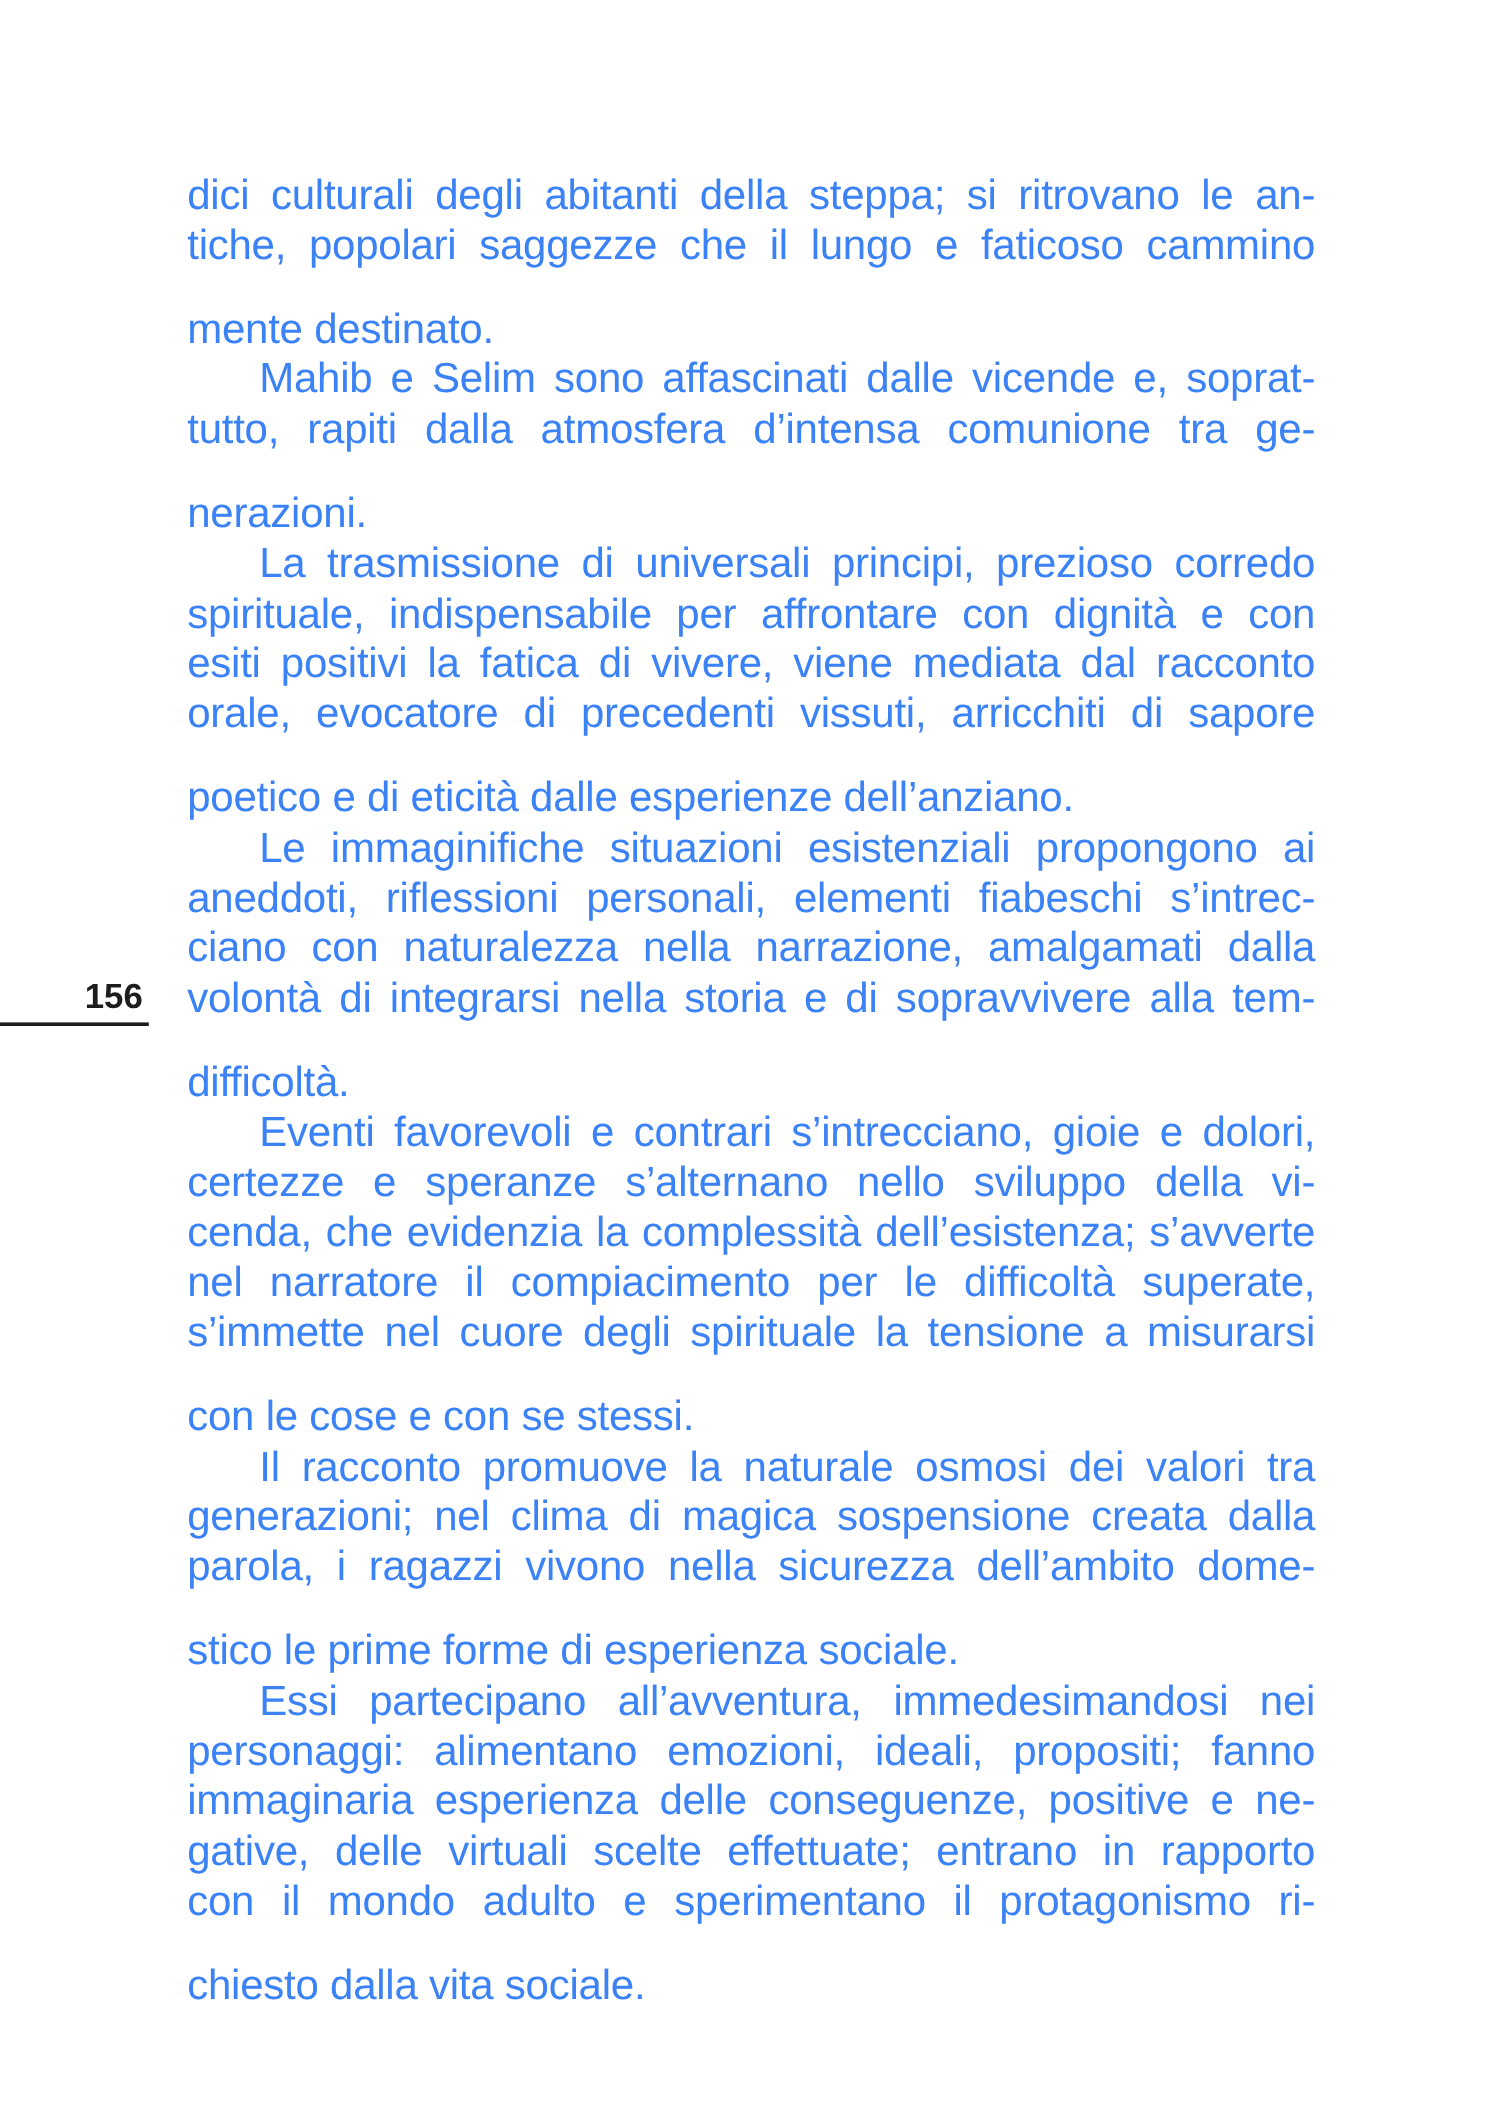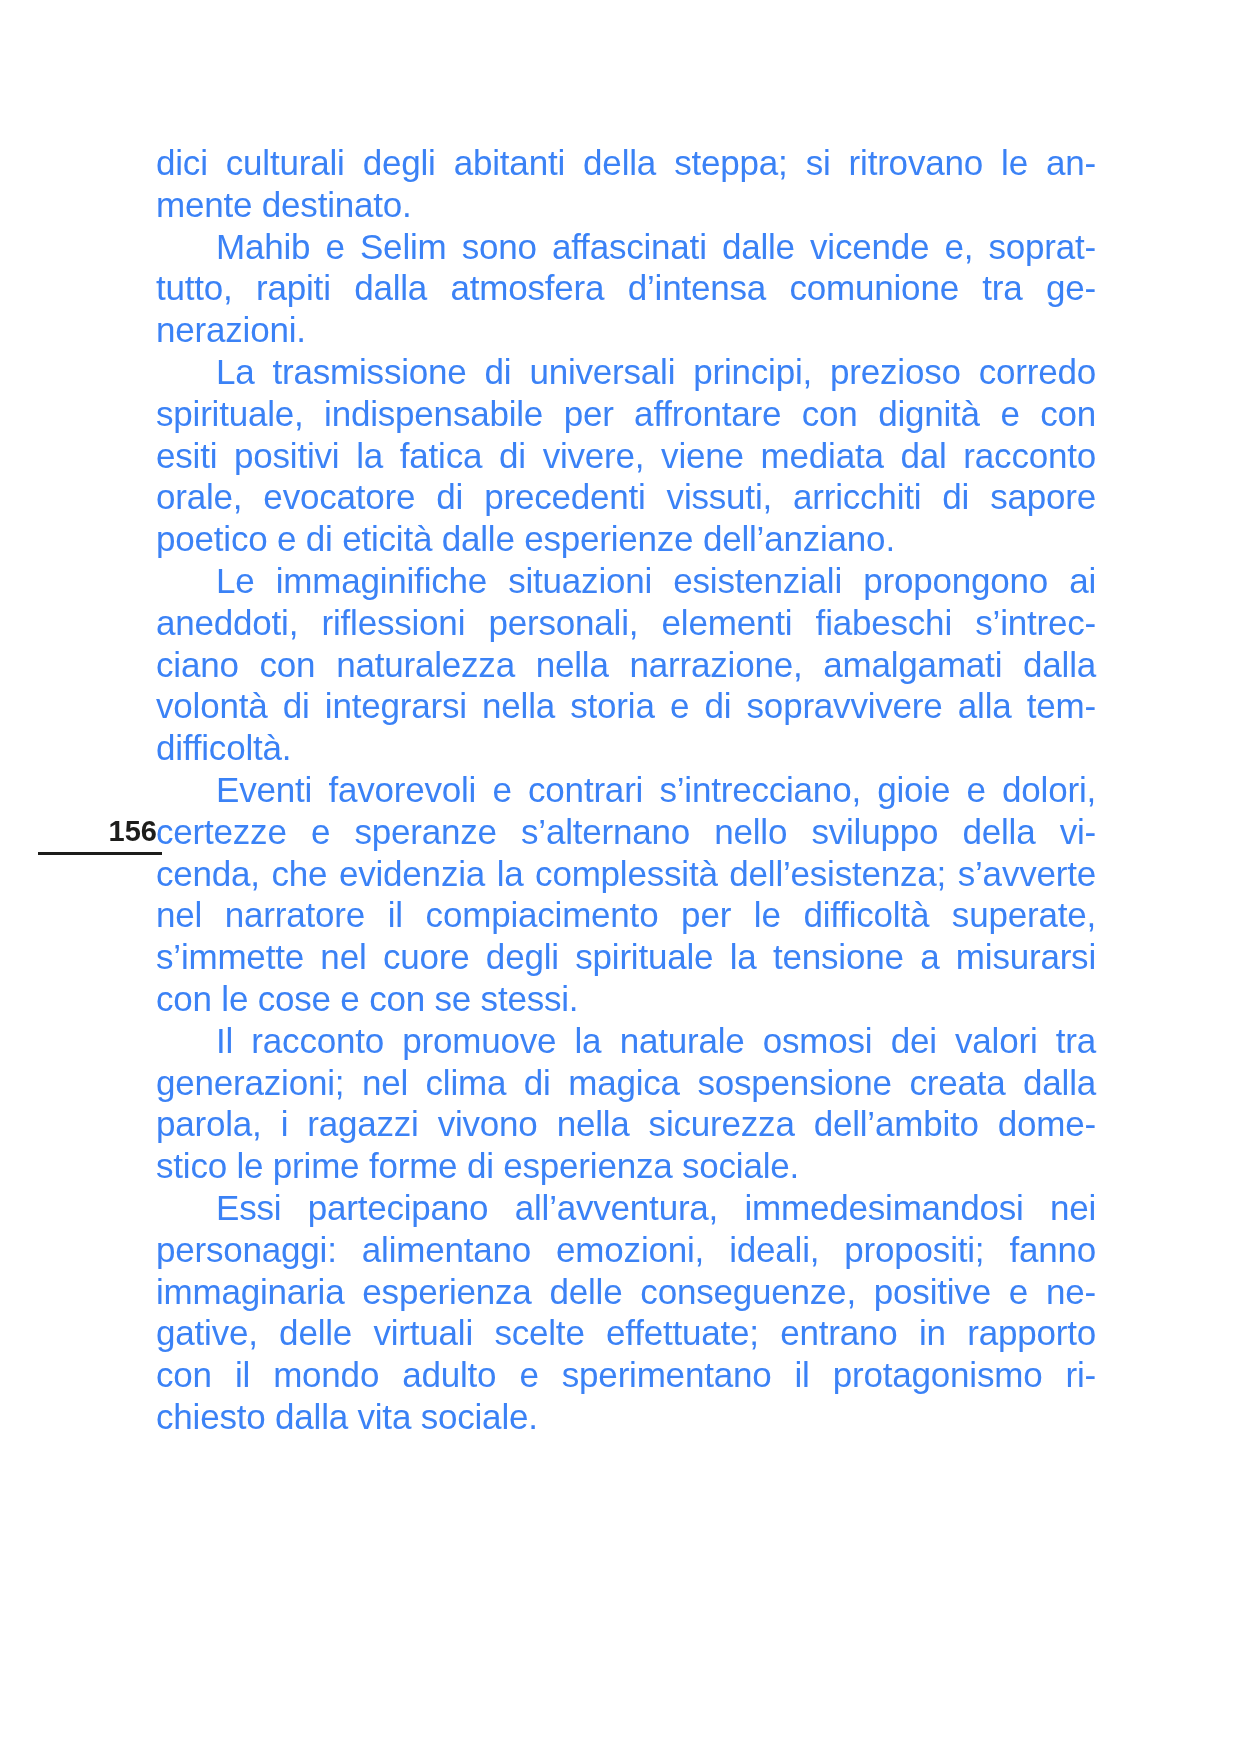--- a/index.html
+++ b/index.html
@@ -27,30 +27,30 @@
   }
   .line {
     height: 41.8px;
     text-align: justify;
     text-align-last: justify;
     white-space: nowrap;
   }
   .line.last {
     text-align: left;
     text-align-last: left;
+    margin-top: 28px;
   }
   .line.indent {
     text-indent: 60px;
   }
   .margin-block {
     position: absolute;
     left: 0;
     top: 812px;
     width: 124px;
-    margin-left: 38px;
   }
   .pagenum {
     display: block;
     font-size: 29px;
     font-weight: bold;
     line-height: 38px;
     color: #1d1d1b;
     text-align: right;
     padding-right: 5px;
   }
@@ -64,20 +64,21 @@
 </head>
 <body>
 
 <div class="page">
   <div class="margin-block">
     <span class="pagenum">156</span>
     <div class="rule"></div>
   </div>
   <div class="text-block">
       <div class="line">dici culturali degli abitanti della steppa; si ritrovano le an-</div>
+      <div class="line">tiche, popolari saggezze che il lungo e faticoso cammino</div>
       <div class="line last">mente destinato.</div>
       <div class="line indent">Mahib e Selim sono affascinati dalle vicende e, soprat-</div>
       <div class="line">tutto, rapiti dalla atmosfera d’intensa comunione tra ge-</div>
       <div class="line last">nerazioni.</div>
       <div class="line indent">La trasmissione di universali principi, prezioso corredo</div>
       <div class="line">spirituale, indispensabile per affrontare con dignità e con</div>
       <div class="line">esiti positivi la fatica di vivere, viene mediata dal racconto</div>
       <div class="line">orale, evocatore di precedenti vissuti, arricchiti di sapore</div>
       <div class="line last">poetico e di eticità dalle esperienze dell’anziano.</div>
       <div class="line indent">Le immaginifiche situazioni esistenziali propongono ai</div>

